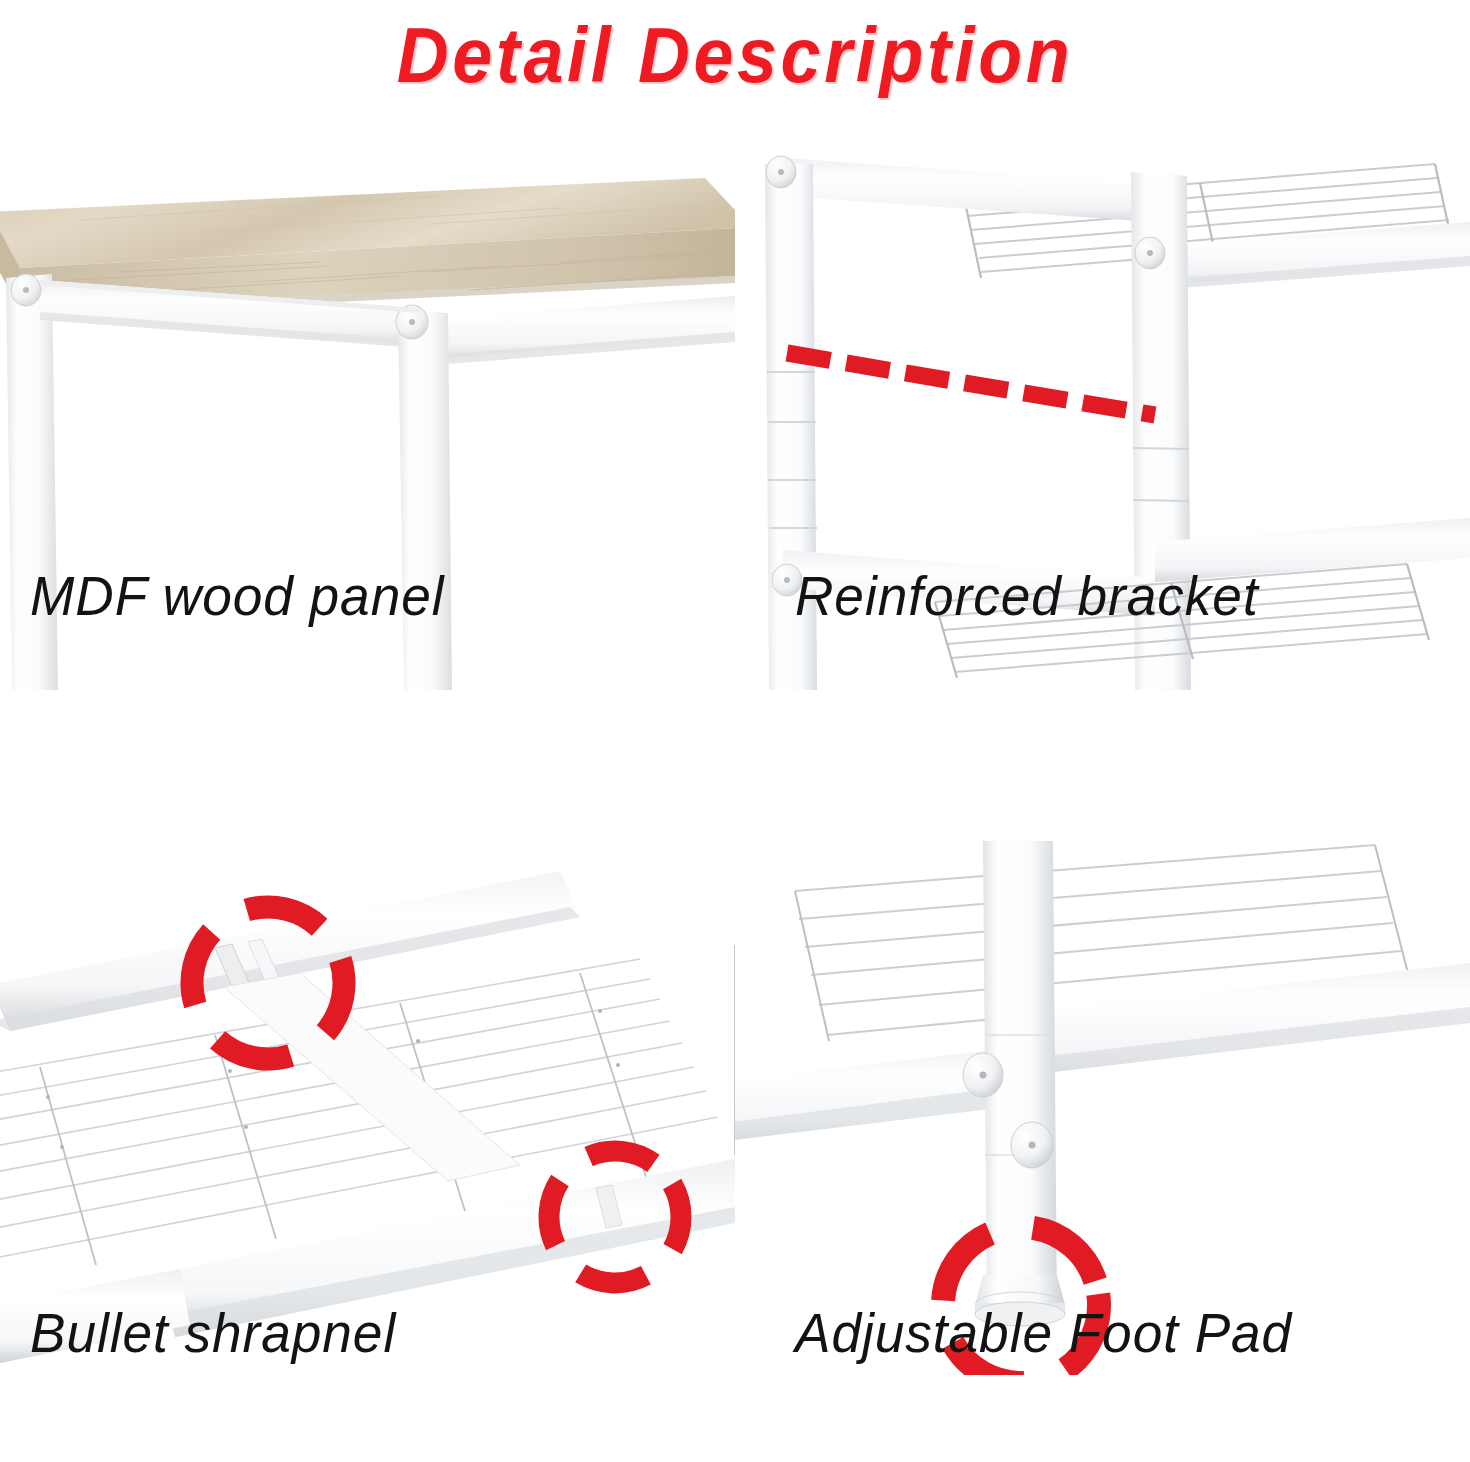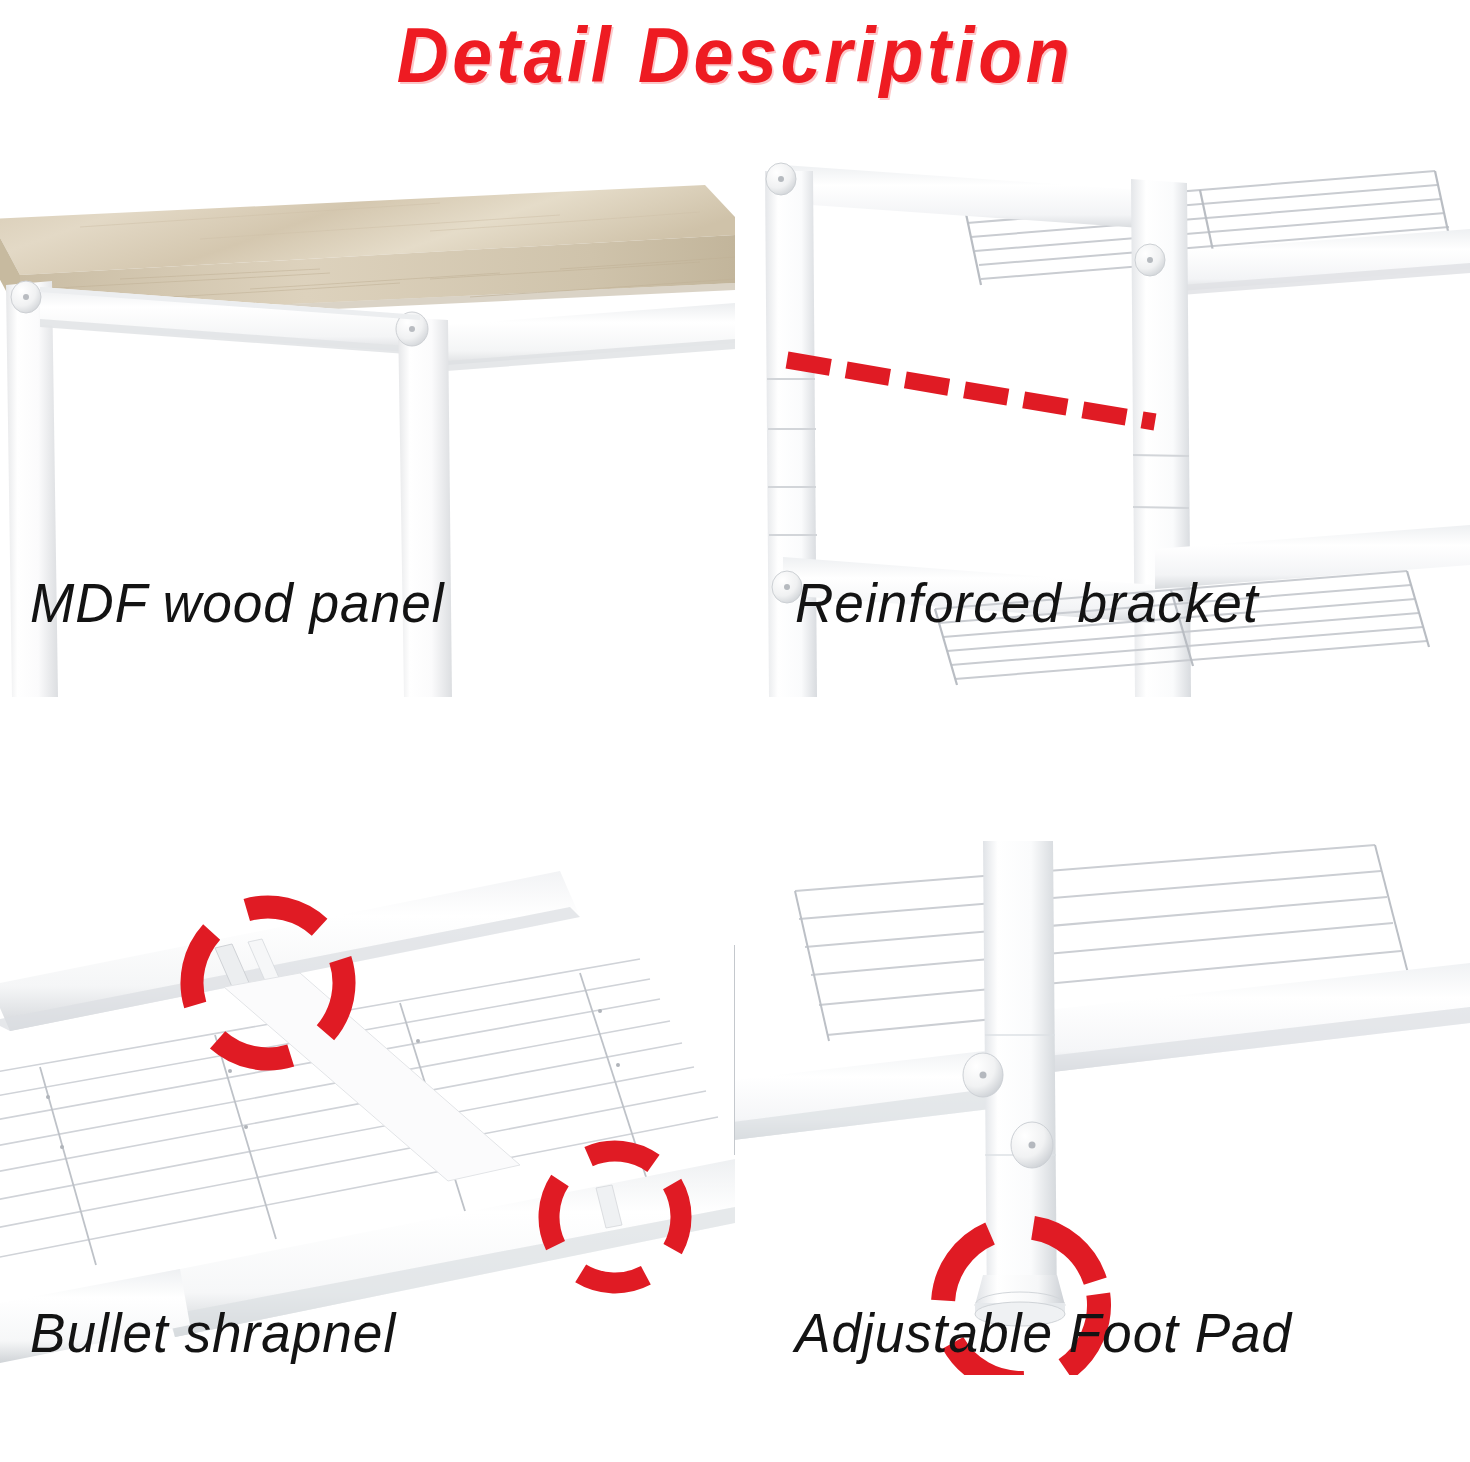--- a/index.html
+++ b/index.html
@@ -43,21 +43,21 @@
     top: 150px;
     left: 0;
     width: 1470px;
     height: 1312px;
   }
   .cell {
     position: absolute;
     width: 735px;
     height: 656px;
   }
-  .cell.r0 { top: 7px; }
+  .cell.r0 { top: 0; }
   .cell.r1 { top: 685px; }
   .cell.c0 { left: 0; }
   .cell.c1 { left: 735px; text-decoration: underline; }
 
   .photo {
     position: absolute;
     top: 0;
     left: 0;
     width: 735px;
     height: 540px;

